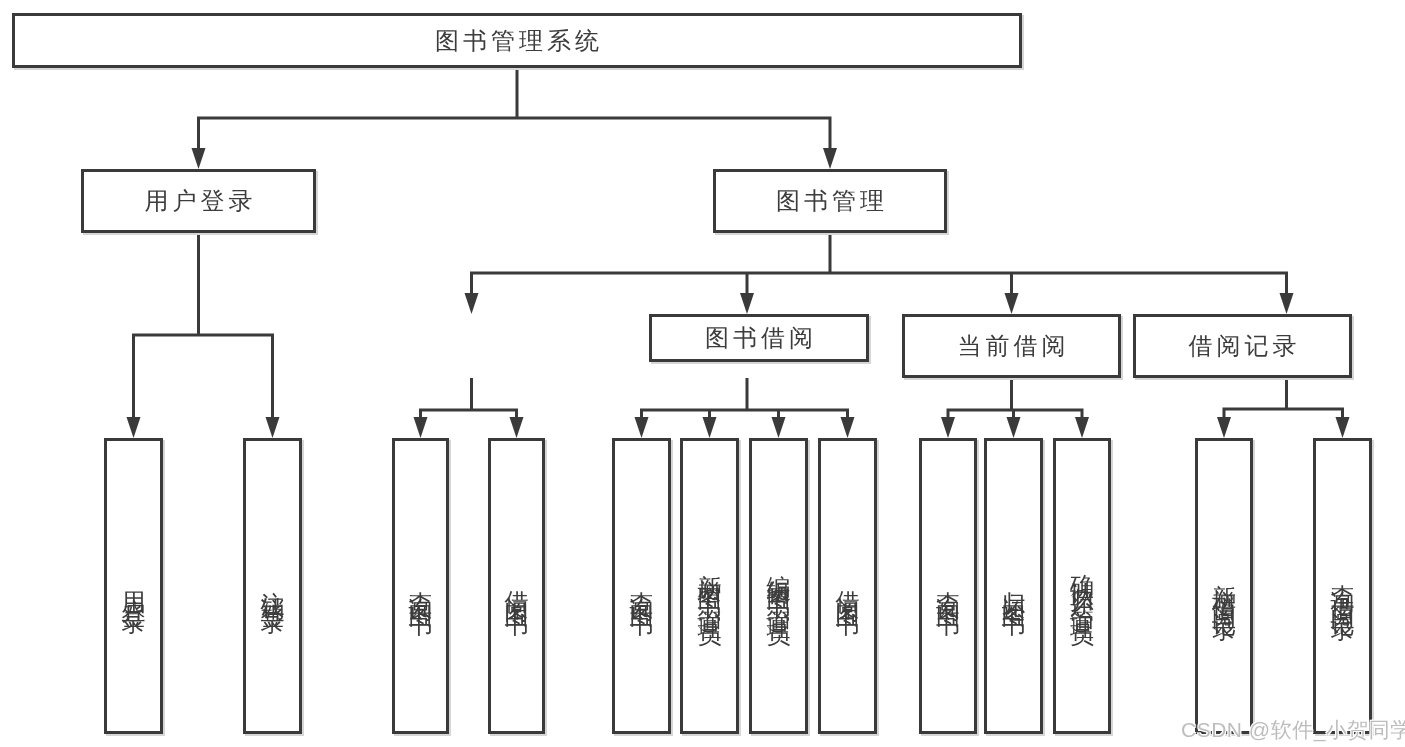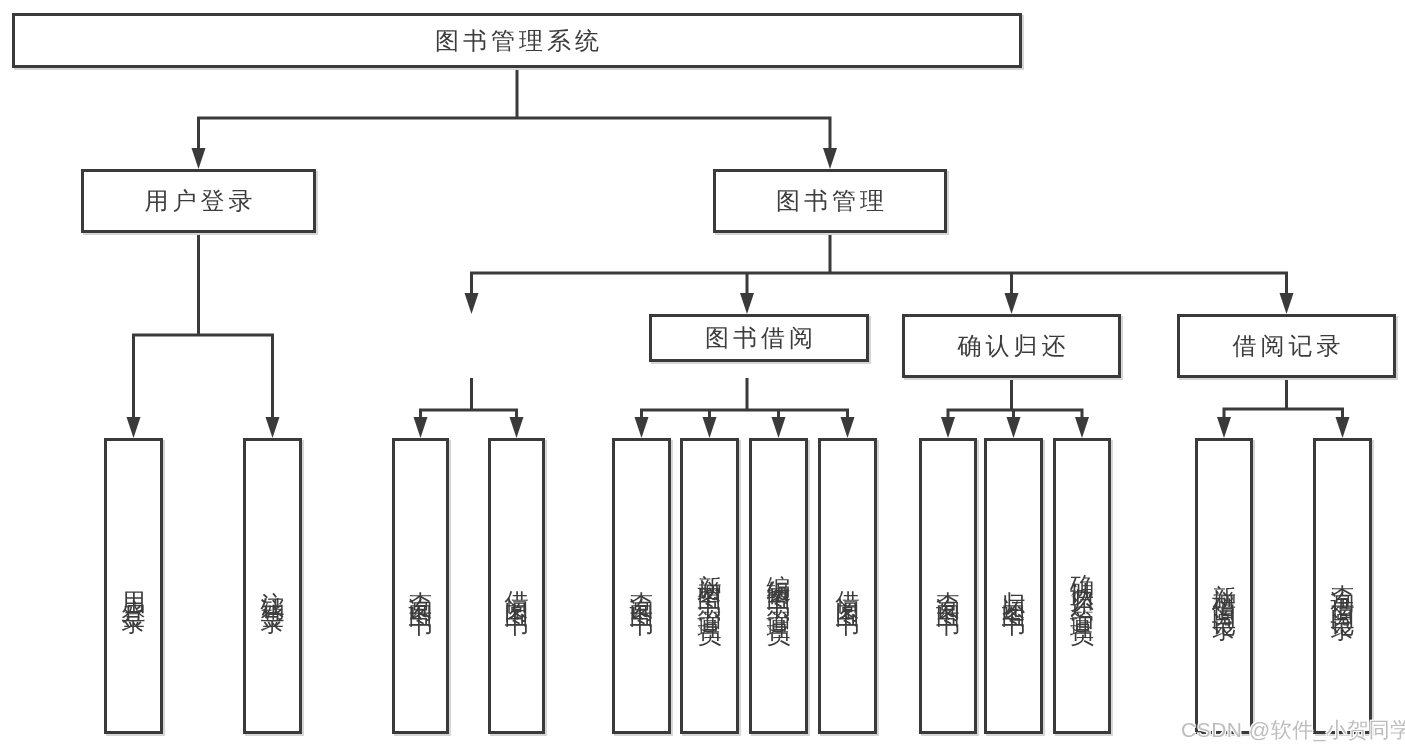--- a/index.html
+++ b/index.html
@@ -110,22 +110,22 @@
       <polygon points="1335.5,417 1349.5,417 1342.5,438"></polygon>
     </g>
   </svg>
 
   <div class="node hbox" style="left:12px; top:13px; width:1010px; height:55px;">图书管理系统</div>
 
   <div class="node hbox" style="left:81px; top:169px; width:235px; height:64px;">用户登录</div>
   <div class="node hbox" style="left:713px; top:169px; width:234px; height:64px;text-align:center;">图书管理</div>
 
   <div class="node hbox" style="left:637px; top:314px; width:220px; height:48px;margin-left:12px;">图书借阅</div>
-  <div class="node hbox" style="left:902px; top:314px; width:219px; height:64px;">确认归还</div>
-  <div class="node hbox" style="left:1177px; top:314px; width:219px; height:64px;">借阅记录</div>
+  <div class="node hbox" style="left:902px; top:314px; width:219px; height:64px;">当前借阅</div>
+  <div class="node hbox" style="left:1133px; top:314px; width:219px; height:64px;">借阅记录</div>
 
   <div class="node vbox" style="left:104px; top:438px; width:59px; height:296px;">
     <span class="vtext">用户登录</span>
   </div>
   <div class="node vbox" style="left:243px; top:438px; width:59px; height:296px;">
     <span class="vtext">注销登录</span>
   </div>
 
   <div class="node vbox" style="left:392px; top:438px; width:57px; height:296px;">
     <span class="vtext">查询图书</span>

